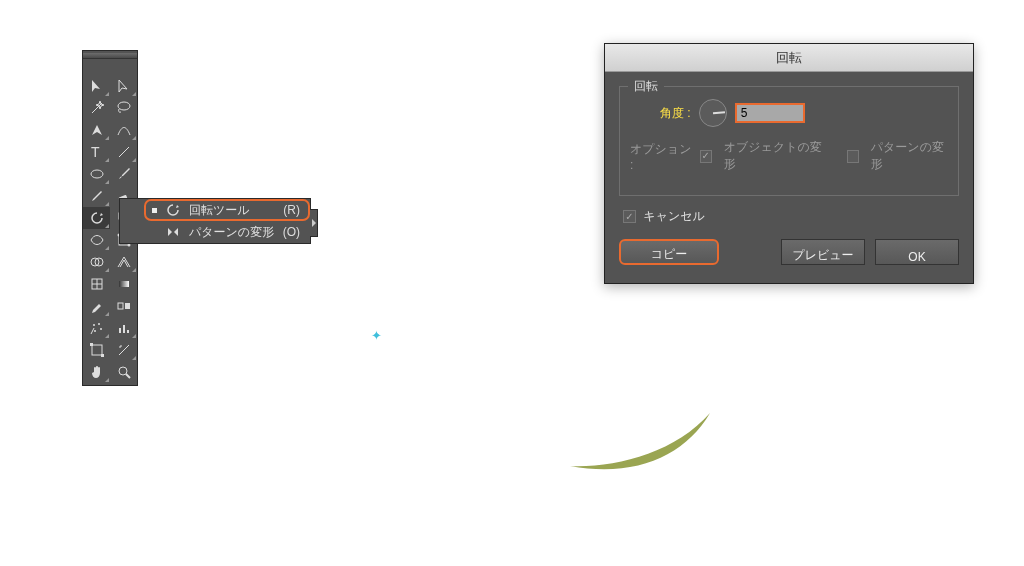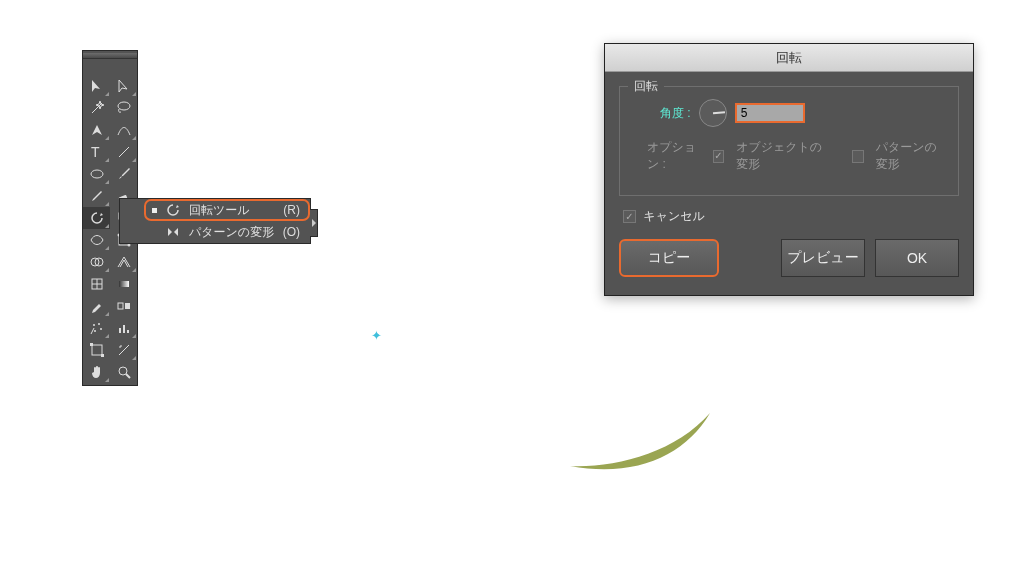--- a/index.html
+++ b/index.html
@@ -115,21 +115,21 @@
       position: relative;
     }
     .fieldset .legend {
       position: absolute;
       top: -9px; left: 8px;
       background: #535353;
       padding: 0 6px;
       color: #ddd;
     }
     .row { display: flex; align-items: center; gap: 8px; margin-bottom: 12px; }
-    .row label { color:#5eead4; }
+    .row label { color:#fde047; }
     .dial {
       width: 28px; height: 28px;
       border: 1px solid #888;
       border-radius: 50%;
       position: relative;
       background:#5b5b5b;
     }
     .dial:after{
       content:""; position:absolute;
       left:50%; top:50%;
@@ -138,38 +138,38 @@
       transform: translate(0,-50%) rotate(-5deg);
     }
     .text-input {
       width: 70px; height: 20px;
       border: 2px solid #e96a2f;
       background: #a8a8a8;
       color: #000;
       padding: 0 4px;
       font-size: 12px;
     }
-    .option-row { color:#9a9a9a; font-size:12px;margin-left:17px; }
+    .option-row { color:#9a9a9a; font-size:12px; }
     .checkbox {
       display:inline-flex;align-items:center;justify-content:center;
       width:13px;height:13px;border:1px solid #777;background:#5b5b5b;
       margin-right:4px;vertical-align:middle;
     }
     .checkbox.checked:after{content:"✓";font-size:10px;color:#aaa;line-height:1;}
     .preview-row { padding: 12px 4px 0; }
     .dialog-buttons{
       display:flex; gap:10px; padding:12px 14px 18px 14px;
     }
     .btn {
-      width: 84px; height: 38px;
+      width: 84px; height: 26px;
       background: linear-gradient(#6a6a6a,#585858);
       border:1px solid #333;
       color:#eee;
-      display:flex;align-items:center;justify-content:center;
-      font-size:14px;
+      display:flex;align-items:flex-end;justify-content:center;
+      font-size:12px;
     }
     .btn.copy { border:2px solid #e96a2f; border-radius:6px; width:100px;}
     .dialog-buttons .spacer{ flex:1; }
 
     
     .anchor-cross{
       position:absolute; left:371px; top:328px;
       color:#3fbfdc; font-size:13px; user-select:none;
     }
     .leaf{

